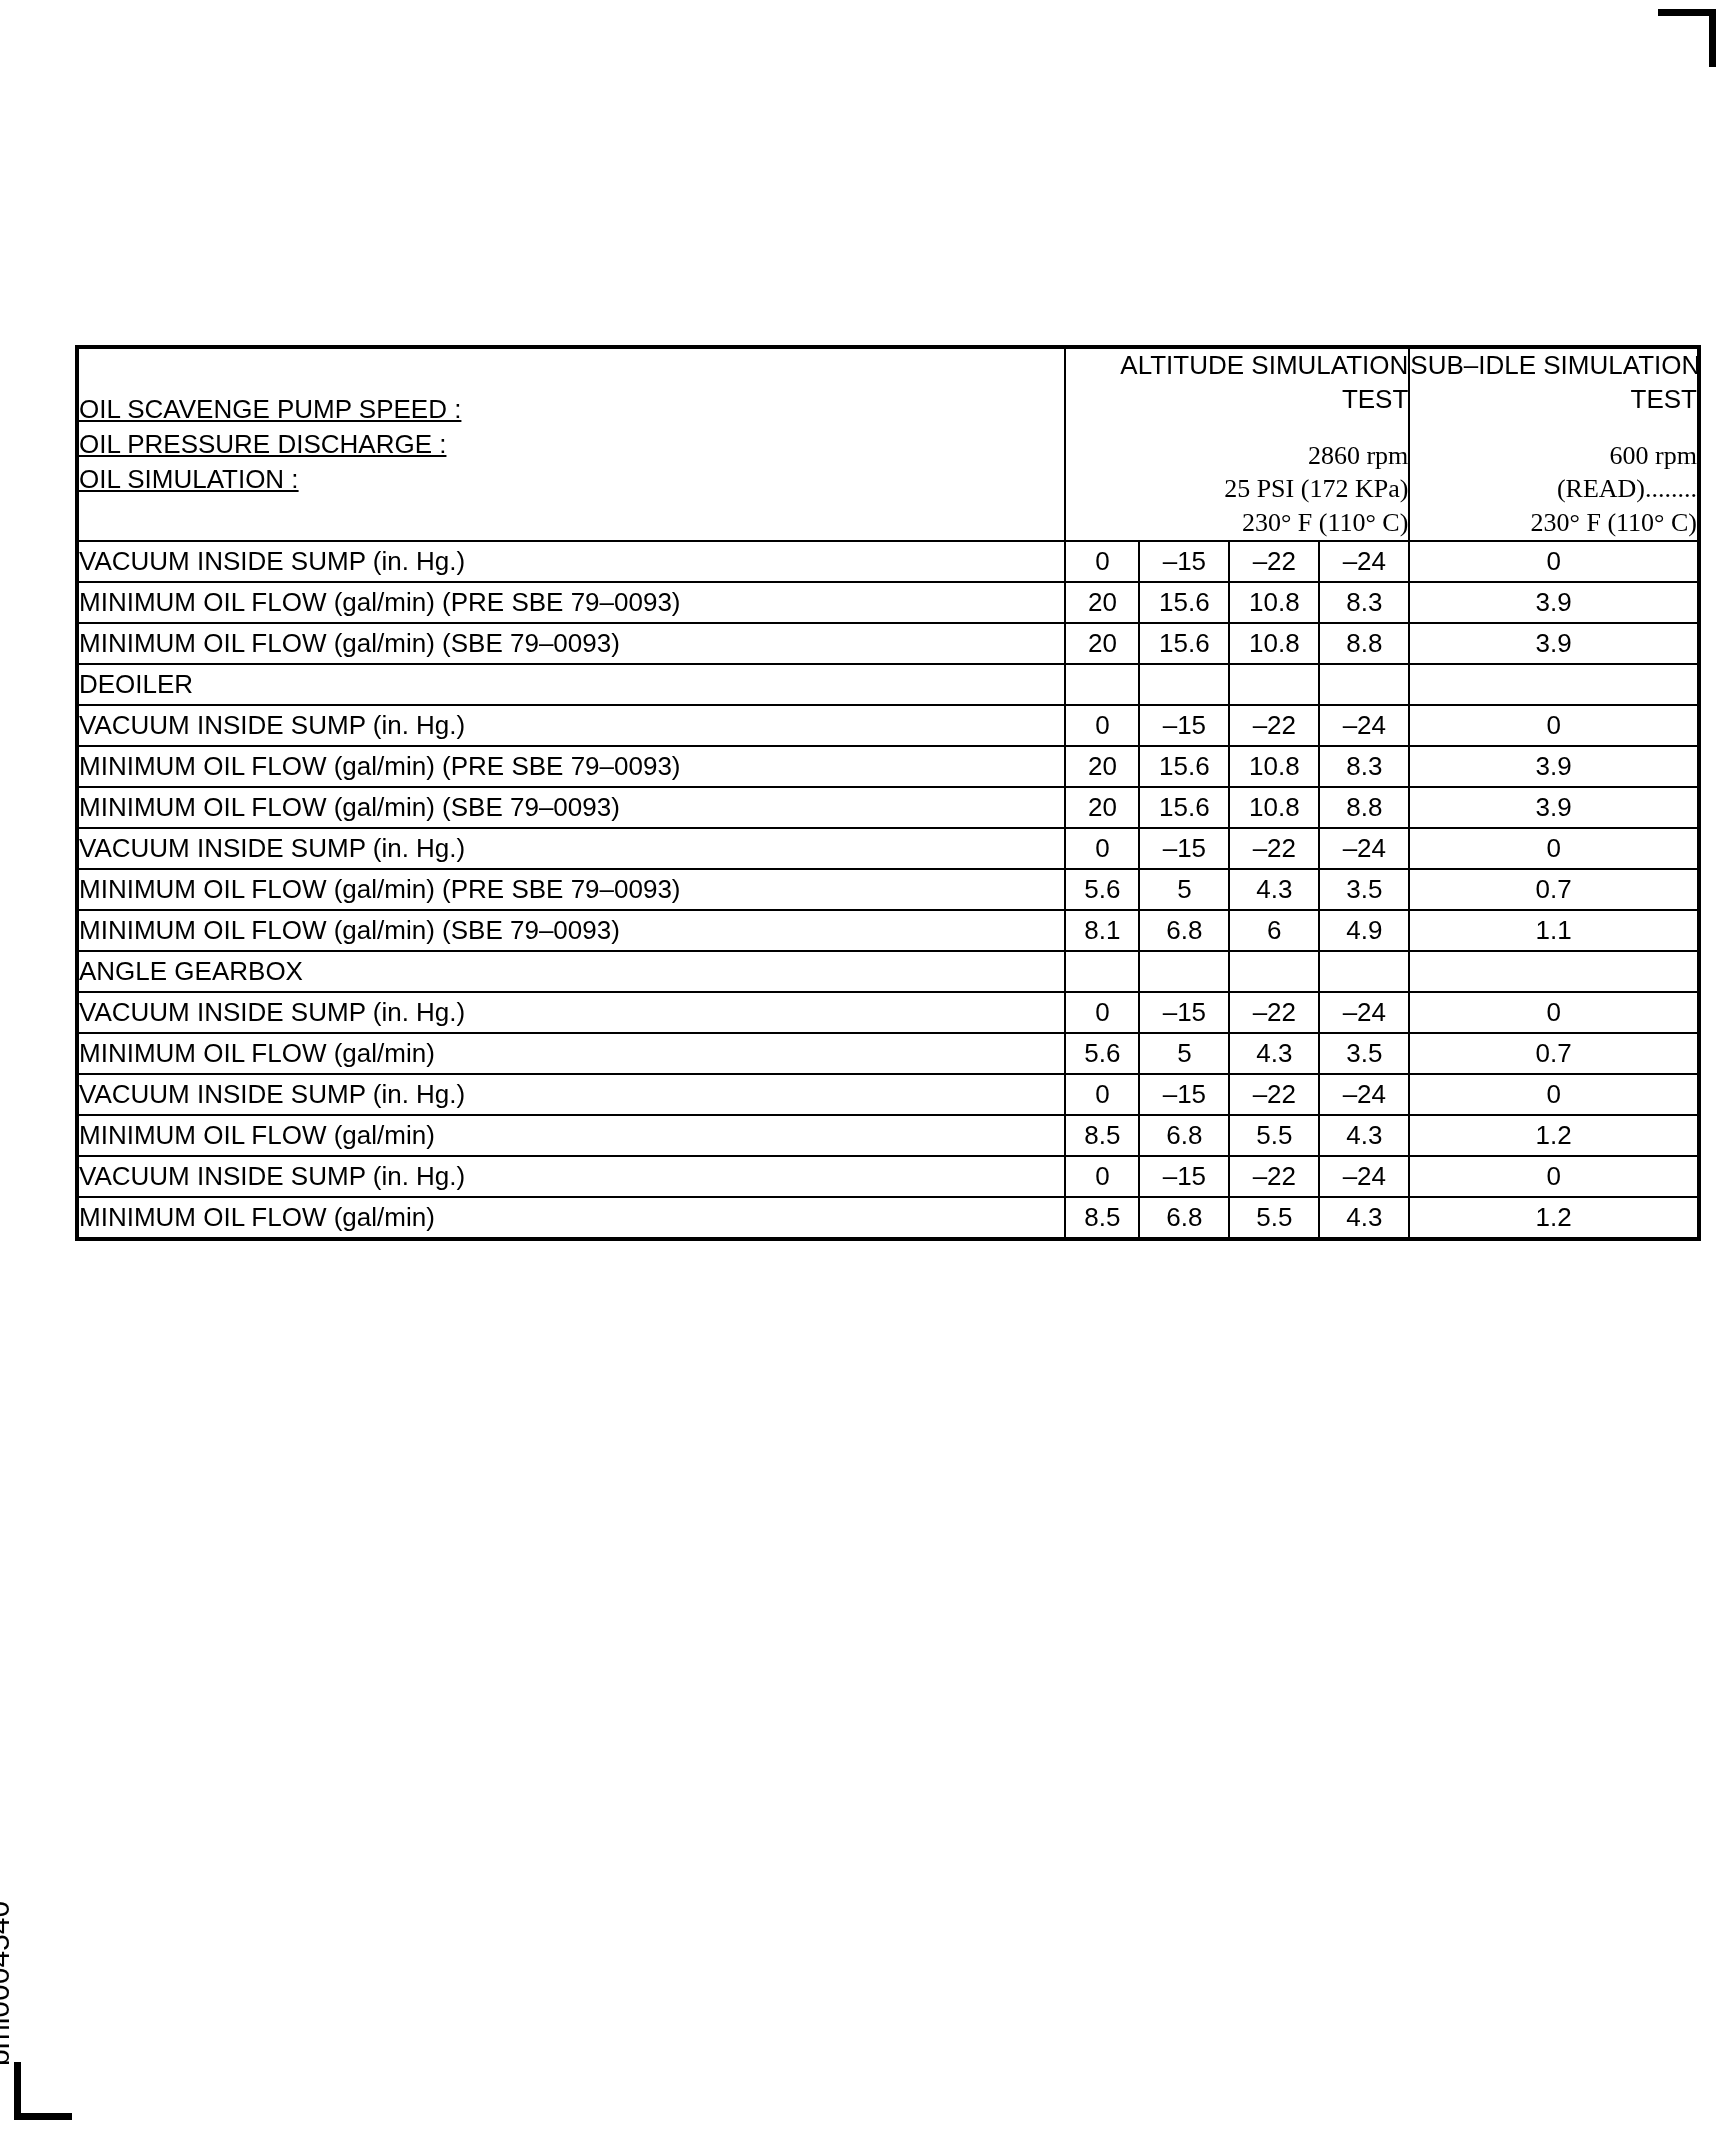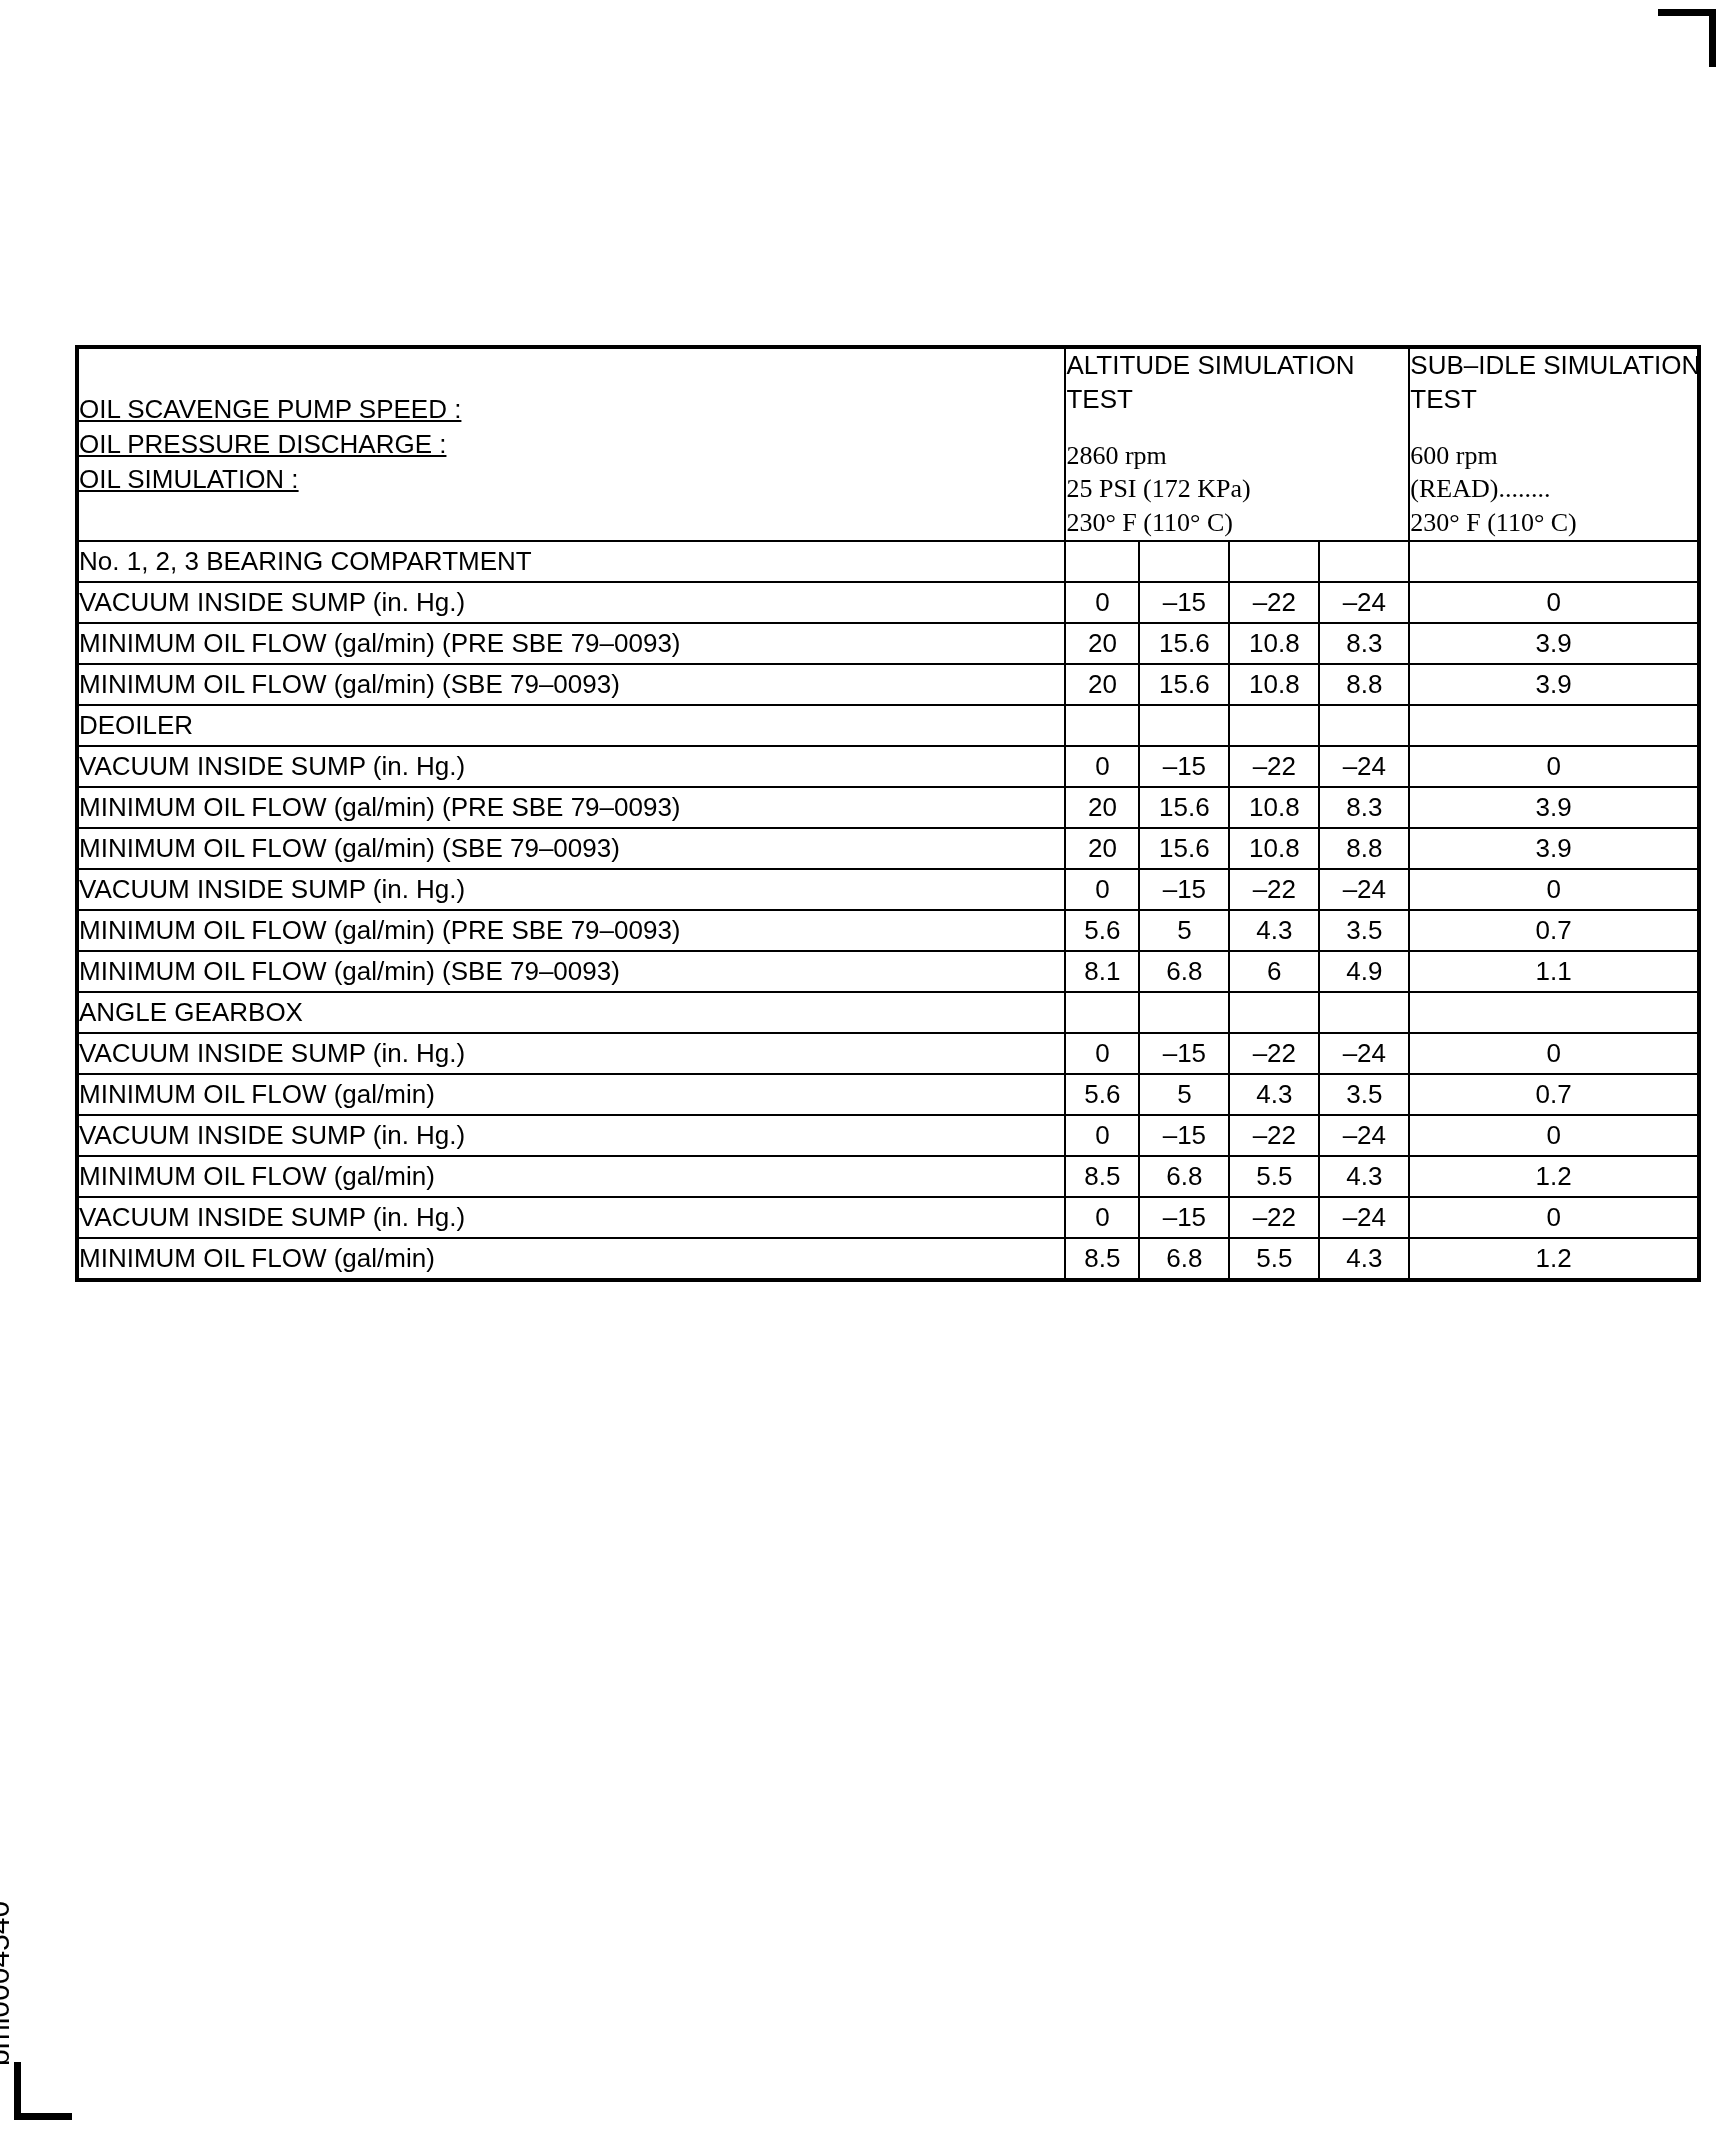--- a/index.html
+++ b/index.html
@@ -76,21 +76,21 @@
     text-align: left;
     padding: 0 0 0 31px;
     line-height: 1.34;
     font-size: 26px;
     vertical-align: bottom;
     padding-bottom: 15.7px;
   }
   .hdr-label .lbl-line { display: block; white-space: nowrap; text-decoration: underline; }
 
   .hdr-test {
-    text-align: left;
+    text-align: right;
     vertical-align: top;
     padding: 9.1px 6.5px 13px 6.5px;
     line-height: 1.3;
     font-size: 26px;
   }
   .hdr-test .test-title { display: block; white-space: nowrap; }
   .hdr-test .test-gap { display: block; height: 22px; }
   .hdr-test .test-val { display: block; white-space: nowrap; font-family: Liberation Serif, serif; }
 
   
@@ -146,28 +146,20 @@
           <span class="test-title">TEST</span>
           <span class="test-gap"></span>
           <span class="test-val">600 rpm</span>
           <span class="test-val">(READ)........</span>
           <span class="test-val">230° F (110° C)</span>
         </th>
       </tr>
     </thead>
     <tbody id="spec-body">
         <tr>
-          <td class="row-label">No. 1, 2, 3 BEARING COMPARTMENT</td>
-          <td class="num"></td>
-          <td class="num"></td>
-          <td class="num"></td>
-          <td class="num"></td>
-          <td class="num-wide"></td>
-        </tr>
-        <tr>
           <td class="row-label">VACUUM  INSIDE SUMP (in. Hg.)</td>
           <td class="num">0</td>
           <td class="num">–15</td>
           <td class="num">–22</td>
           <td class="num">–24</td>
           <td class="num-wide">0</td>
         </tr>
         <tr>
           <td class="row-label">MINIMUM OIL FLOW (gal/min) (PRE SBE 79–0093)</td>
           <td class="num">20</td>

